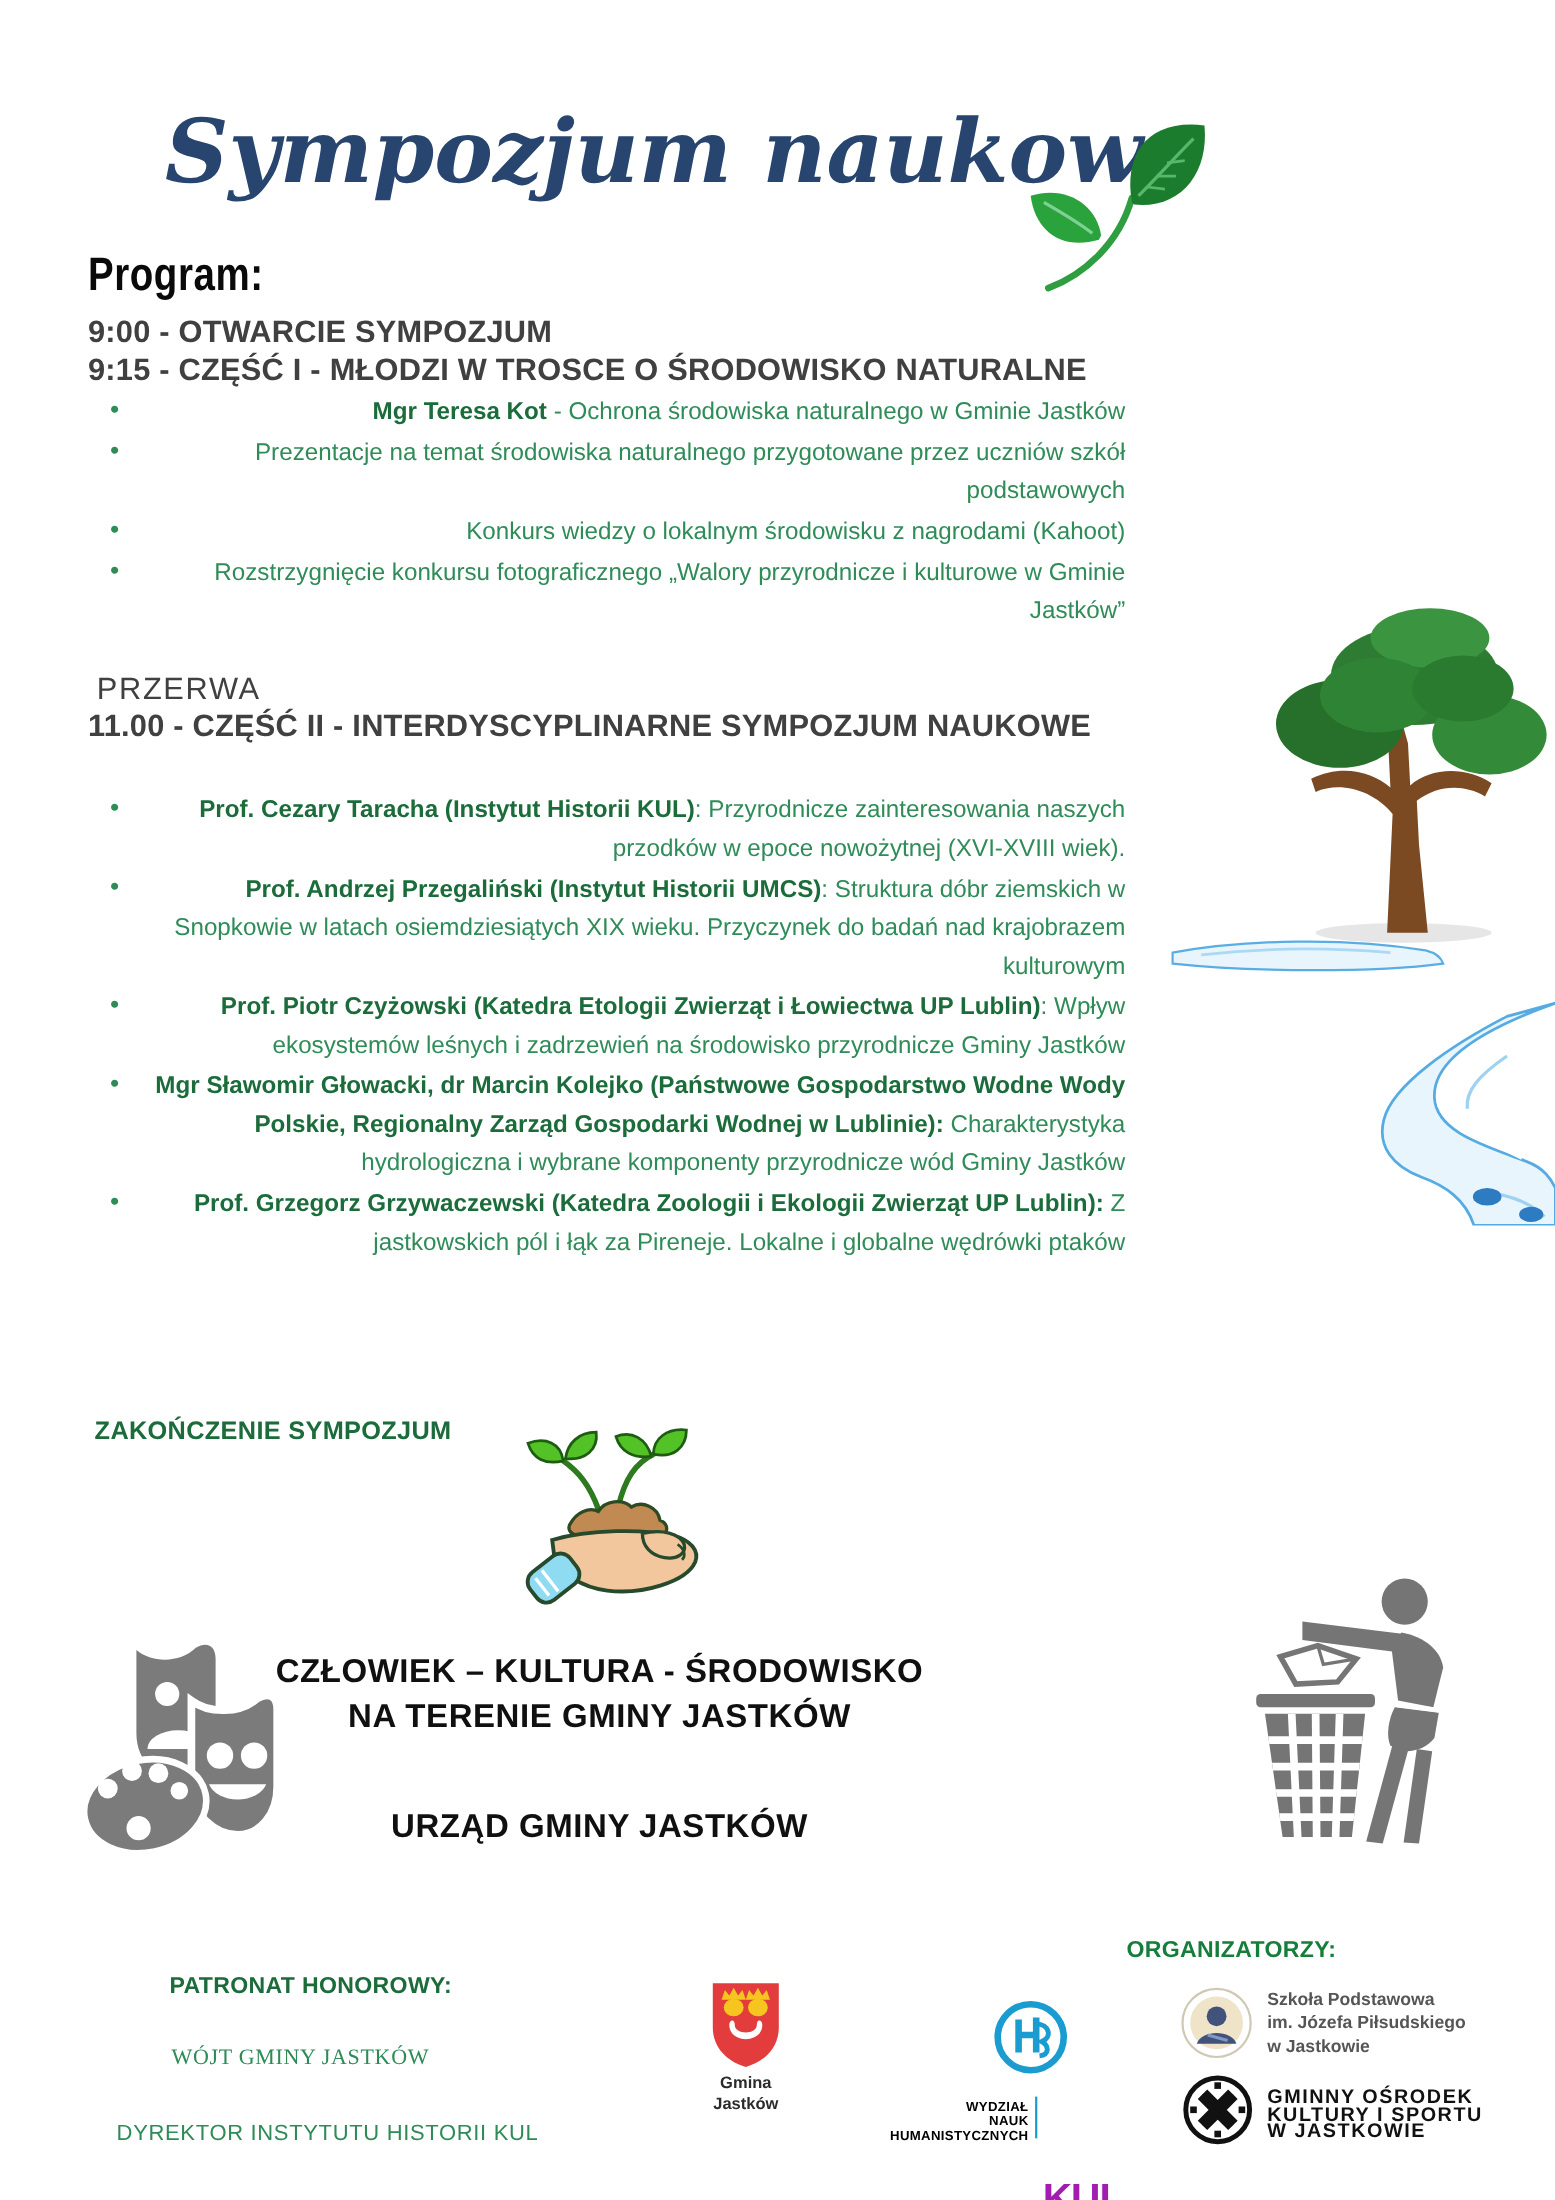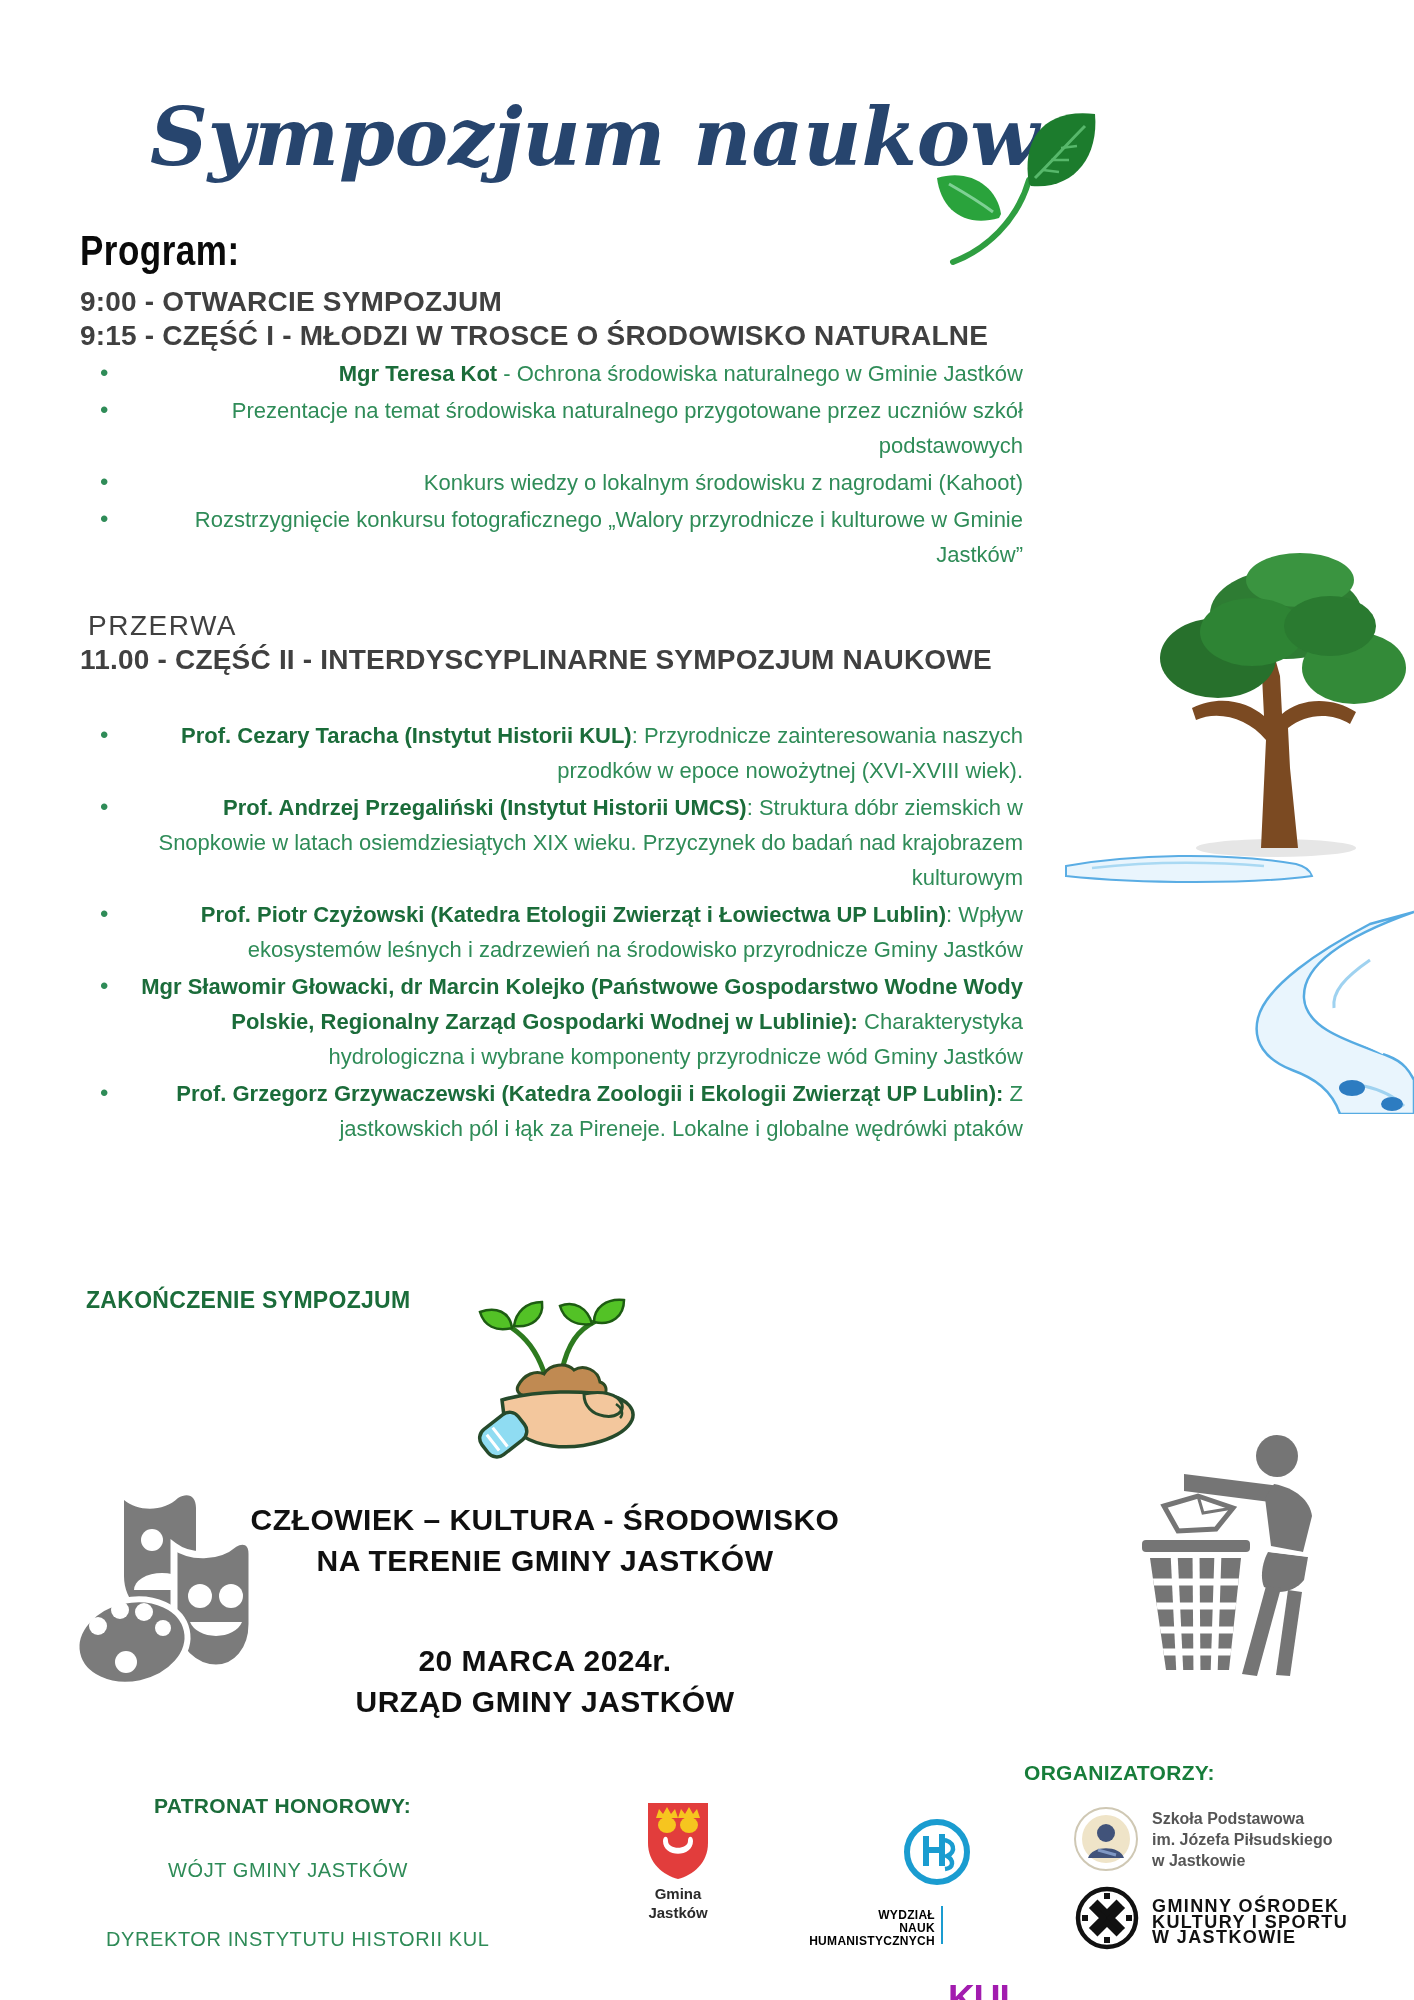--- a/index.html
+++ b/index.html
@@ -29,21 +29,21 @@
   .closing{left:86px;top:1287px;font-size:23px;font-weight:bold;color:#1b6c3a;letter-spacing:0.3px;}
 
   .theme{left:150px;top:1499px;width:790px;text-align:center;font-size:30px;font-weight:bold;
          color:#101010;line-height:41px;letter-spacing:0.5px;}
   .datevenue{left:150px;top:1640px;width:790px;text-align:center;font-size:30px;font-weight:bold;
          color:#101010;line-height:41px;letter-spacing:0.5px;}
 
   .org-heading{left:1024px;top:1761px;font-size:21px;font-weight:bold;color:#177d3a;letter-spacing:0.3px;}
   .pat-heading{left:154px;top:1794px;font-size:21px;font-weight:bold;color:#1b6c3a;letter-spacing:0.3px;}
   .pat-item{position:absolute;font-size:20px;color:#2e8b57;letter-spacing:0.6px;white-space:nowrap;}
-  .pat-item1{left:168px;top:1859px;}
+  .pat-item1{left:156px;top:1859px;font-family:Liberation Serif, serif;}
   .pat-item2{left:106px;top:1928px;}
 
   .school-name{left:1152px;top:1808px;font-size:16px;line-height:21px;font-weight:bold;color:#555555;}
   .gok-name{left:1152px;top:1899px;font-size:18px;line-height:15.5px;font-weight:bold;color:#111111;
             letter-spacing:1.4px;}
   .gmina-caption{left:640px;top:1884px;width:76px;text-align:center;font-size:15px;font-weight:bold;
             color:#2b2b2b;line-height:19px;}
   .kul-faculty{left:800px;top:1909px;width:135px;text-align:right;font-size:12px;font-weight:bold;
             color:#000000;line-height:13px;letter-spacing:0.3px;}
   .kul-divider{left:941px;top:1906px;width:2px;height:38px;background:#1a9cd0;}
@@ -178,21 +178,20 @@
       <line x1="8" y1="202" x2="112" y2="202"></line>
       <line x1="8" y1="224" x2="112" y2="224"></line>
     </g>
   </svg>
 
   <div class="abs theme">
     <div>CZŁOWIEK – KULTURA - ŚRODOWISKO</div>
     <div>NA TERENIE GMINY JASTKÓW</div>
   </div>
   <div class="abs datevenue">
-    <div>20 MARCA 2024r.</div>
     <div>URZĄD GMINY JASTKÓW</div>
   </div>
 
   <div class="abs pat-heading">PATRONAT HONOROWY:</div>
   <div class="pat-item pat-item1">WÓJT GMINY JASTKÓW</div>
   <div class="pat-item pat-item2">DYREKTOR INSTYTUTU HISTORII KUL</div>
 
   <div class="abs org-heading">ORGANIZATORZY:</div>
 
   <svg class="abs" style="left:644px;top:1799px" width="68" height="84" viewBox="0 0 68 84">

